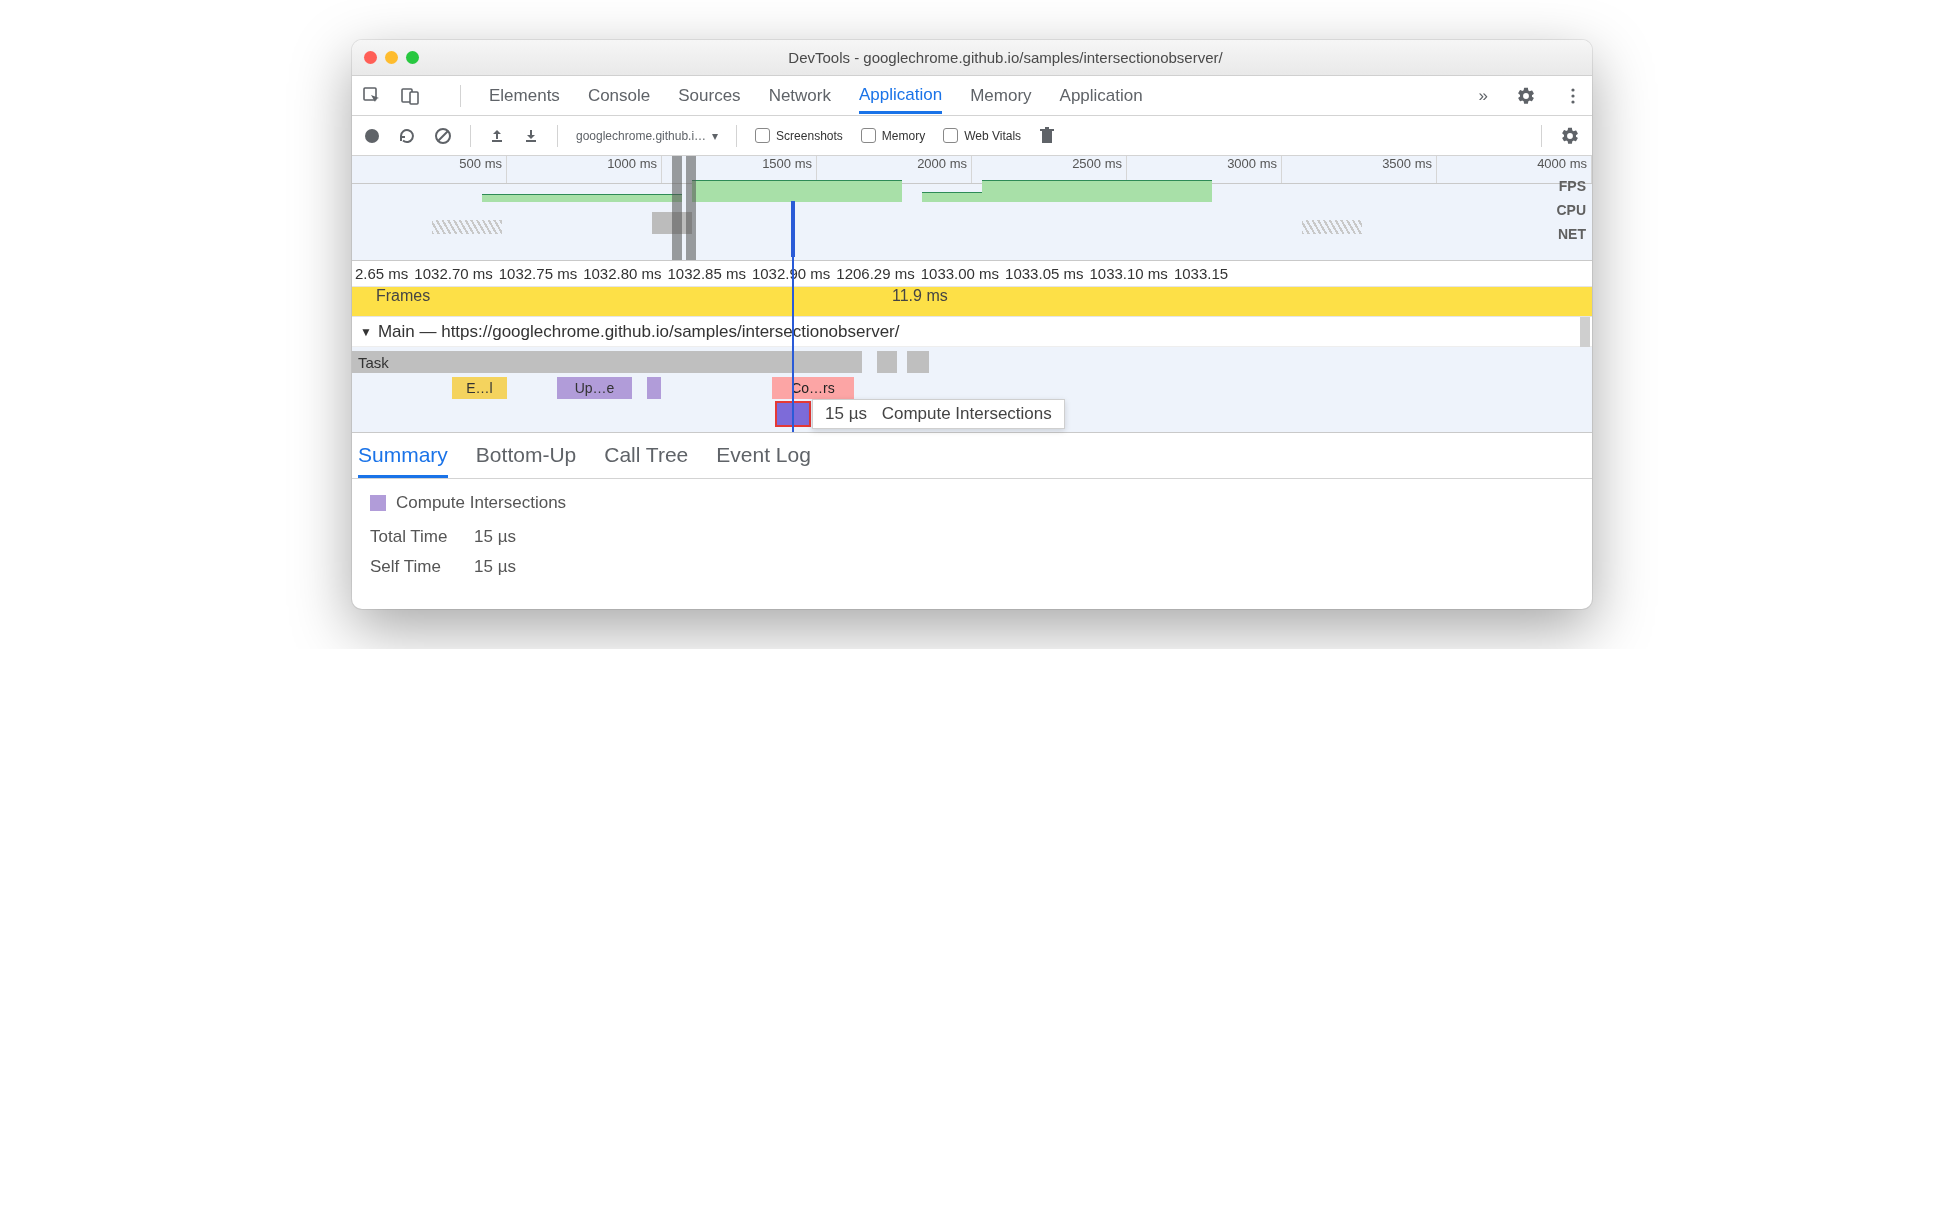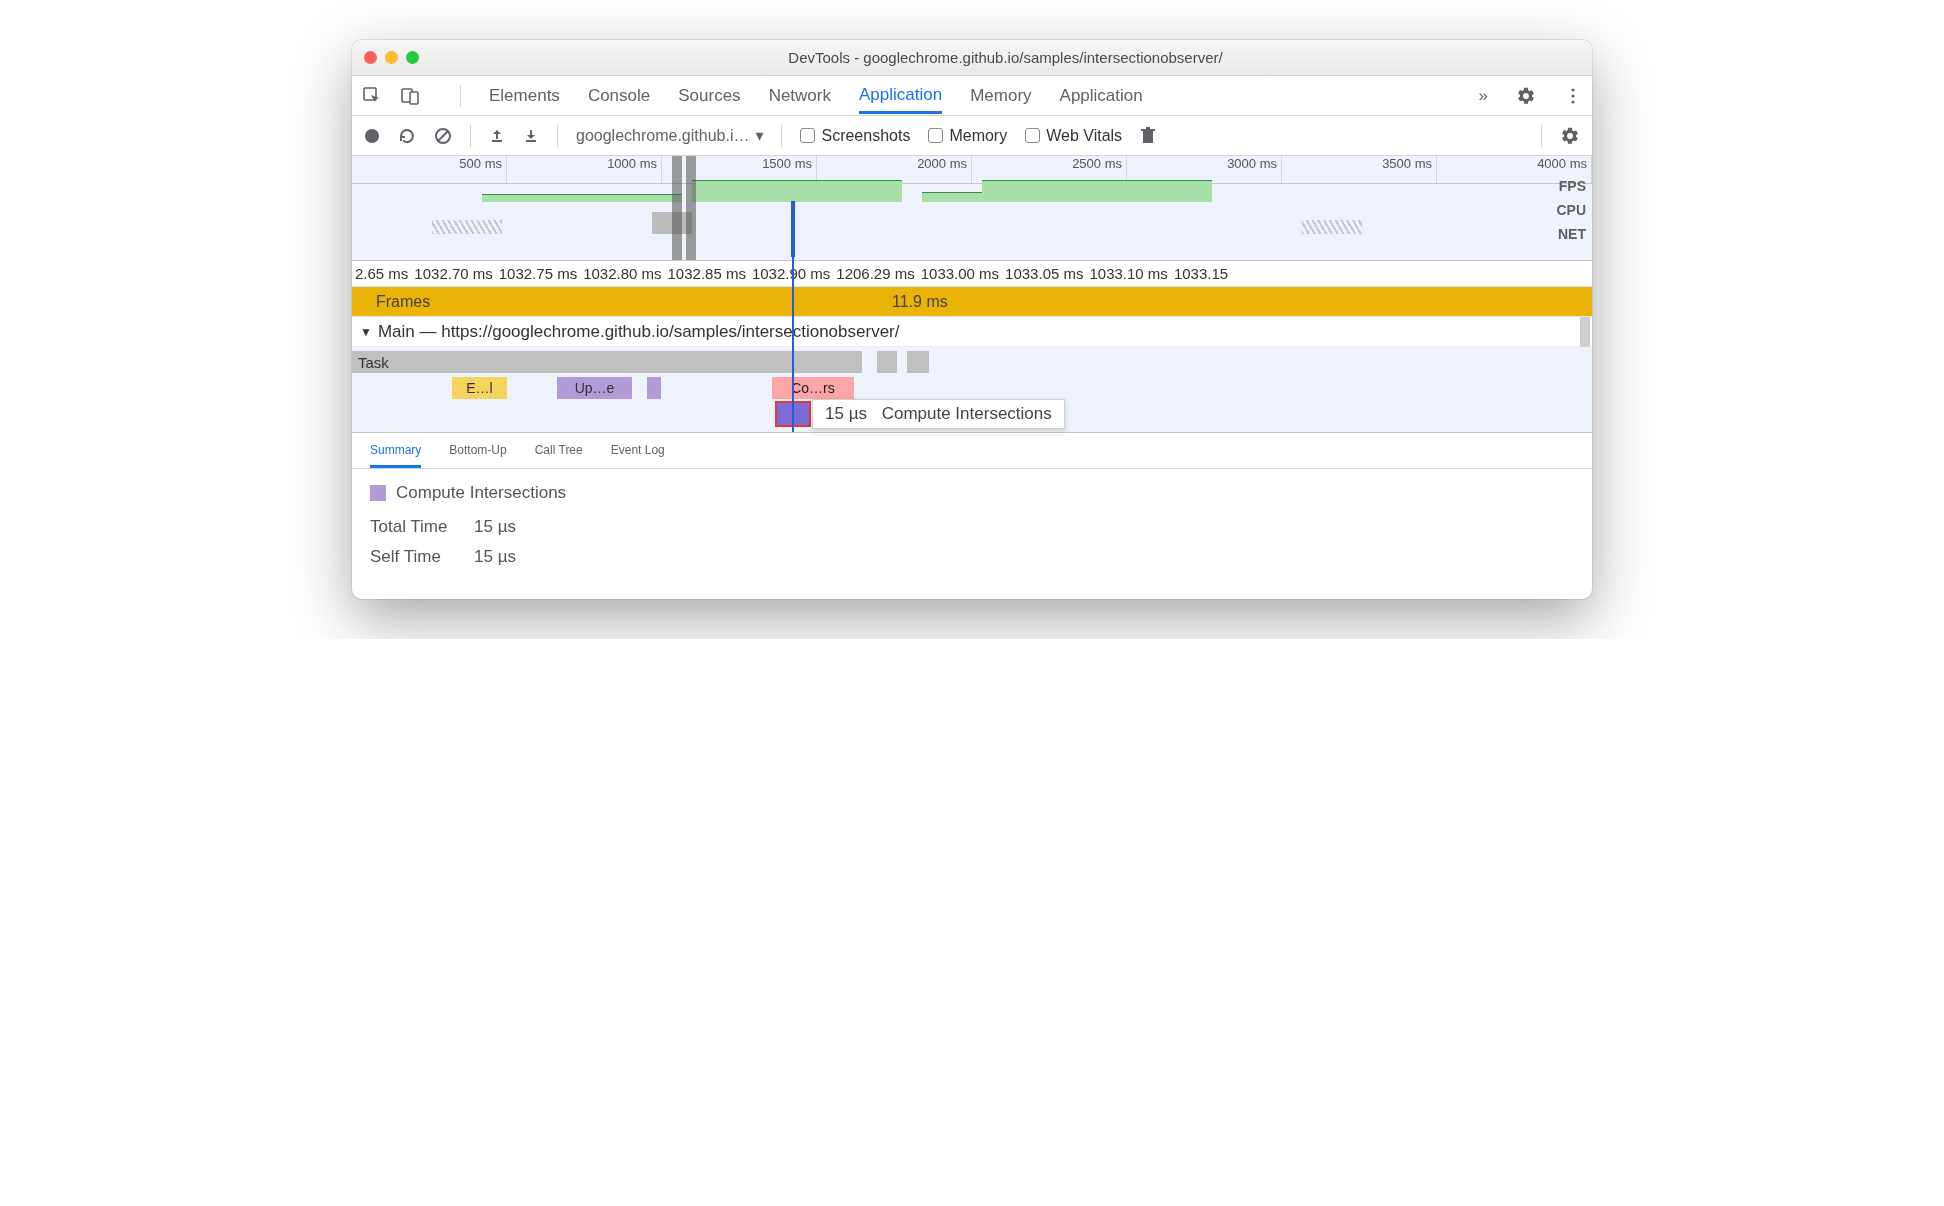--- a/index.html
+++ b/index.html
@@ -30,60 +30,60 @@
     display:flex; align-items:center; height:40px; border-bottom:1px solid #d3d3d3;
     padding:0 10px; gap:28px; color:#5f6368; font-size:17px;
   }
   .tabs .spacer{flex:1;}
   .tabs-left{display:flex;gap:18px;align-items:center;margin-right:12px;}
   .icon-btn{display:inline-flex;align-items:center;justify-content:center;color:#5f6368;cursor:pointer;}
   .tab{cursor:pointer;padding:8px 0;}
   .tab.active{color:#1a73e8;border-bottom:3px solid #1a73e8;padding-bottom:6px;}
   .toolbar{
     display:flex;align-items:center;height:40px;border-bottom:1px solid #d3d3d3;
-    padding:0 12px;gap:18px;color:#5f6368;font-size:16px;
+    padding:0 12px;gap:18px;color:#5f6368;font-size:12px;
   }
   .vsep{width:1px;height:22px;background:#d3d3d3;}
   .toolbar .url{color:#5f6368;display:flex;align-items:center;gap:6px;}
   .checkbox-row{display:flex;align-items:center;gap:6px;}
   .checkbox{width:15px;height:15px;border:1.5px solid #888;border-radius:3px;display:inline-block;}
   .toolbar .spacer{flex:1;}
 
   .overview{position:relative;height:105px;border-bottom:1px solid #c9c9c9;background:#eef3fb;}
   .overview-ruler{height:28px;border-bottom:1px solid #c9c9c9;display:flex;font-size:13px;color:#555;}
   .overview-ruler div{flex:1;text-align:right;padding-right:4px;border-right:1px solid #d6d6d6;}
   .overview-labels{position:absolute;right:6px;top:22px;display:flex;flex-direction:column;gap:8px;font-weight:600;color:#606060;font-size:14px;text-align:right;}
   .fps-area{position:absolute;top:20px;left:0;right:36px;height:26px;}
   .fps-chunk{position:absolute;bottom:0;background:#a8e0a8;border-top:1px solid #2e8b57;}
   .brush{position:absolute;top:0;bottom:0;width:10px;background:rgba(80,80,80,0.55);}
   .cpu-row{position:absolute;top:54px;left:0;right:36px;height:24px;}
   .hatch{position:absolute;bottom:0;height:14px;background:repeating-linear-gradient(60deg,#c8c8c8 0 2px,transparent 2px 5px);}
 
   .detail-ruler{height:26px;display:flex;font-size:15px;color:#333;border-bottom:1px solid #e5e5e5;white-space:nowrap;overflow:hidden;}
   .detail-ruler span{padding:4px 3px 0 3px;}
-  .frames-row{height:30px;background:#eab308;display:flex;align-items:center;font-size:16px;color:#444;position:relative;border-bottom:1px solid #e5e5e5;}
+  .frames-row{height:30px;background:#fde047;display:flex;align-items:flex-start;font-size:16px;color:#444;position:relative;border-bottom:1px solid #e5e5e5;}
   .frames-row .lbl{padding-left:24px;}
   .frames-row .val{position:absolute;left:540px;}
   .main-header{height:30px;display:flex;align-items:center;font-size:17px;color:#333;padding-left:8px;gap:6px;border-bottom:1px solid #eee;}
   .tri{font-size:12px;}
   .flame{position:relative;height:86px;background:#eef3fb;border-bottom:1px solid #c9c9c9;padding-left:17px;}
   .marker{position:absolute;top:-90px;bottom:0;left:440px;width:2px;background:#2a5bd7;z-index:3;}
   .marker::before{content:"";position:absolute;top:-56px;left:-1px;width:4px;height:56px;background:#2a5bd7;}
   .task-bar{position:absolute;top:4px;height:22px;background:#bfbfbf;color:#333;font-size:15px;display:flex;align-items:center;padding-left:6px;}
   .ev{position:absolute;top:30px;height:22px;font-size:14px;display:flex;align-items:center;justify-content:center;color:#333;overflow:hidden;}
   .ev.yellow{background:#f4d35e;}
   .ev.purple{background:#b19cd9;}
   .ev.purple2{background:#b19cd9;}
   .ev.green{background:#fca5a5;color:#222;}
   .ev.sel{top:56px;background:#7d6bd9;outline:2px solid #e53935;}
   .tooltip{position:absolute;top:52px;left:460px;background:#fff;border:1px solid #cfcfcf;padding:4px 12px;font-size:17px;color:#444;box-shadow:0 2px 6px rgba(0,0,0,0.15);z-index:5;white-space:nowrap;}
   .tooltip .dur{margin-right:10px;}
   .scroll-thumb{position:absolute;right:2px;top:0;width:10px;height:78px;background:#cfcfcf;border-radius:5px;}
 
-  .detail-tabs{display:flex;gap:28px;padding:10px 18px 0 18px;font-size:12px;color:#5f6368;border-bottom:1px solid #d3d3d3;}
+  .detail-tabs{display:flex;gap:28px;padding:10px 18px 0 6px;font-size:21px;color:#5f6368;border-bottom:1px solid #d3d3d3;}
   .detail-tabs .dtab{padding-bottom:10px;cursor:pointer;}
   .detail-tabs .dtab.active{color:#1a73e8;border-bottom:3px solid #1a73e8;padding-bottom:8px;}
   .summary{padding:14px 18px 22px 18px;font-size:17px;color:#555;}
   .summary-title{display:flex;align-items:center;gap:10px;margin-bottom:14px;}
   .summary-title .sq{width:16px;height:16px;background:#b19cd9;}
   .kv{display:flex;gap:14px;margin-bottom:10px;}
   .kv .k{width:90px;}
   .footer{border-top:1px solid #d3d3d3;background:#f5f5f5;padding:10px 14px;font-size:16px;color:#555;}
   .footer a{color:#333;text-decoration:underline;cursor:pointer;}
   svg{display:block;}

